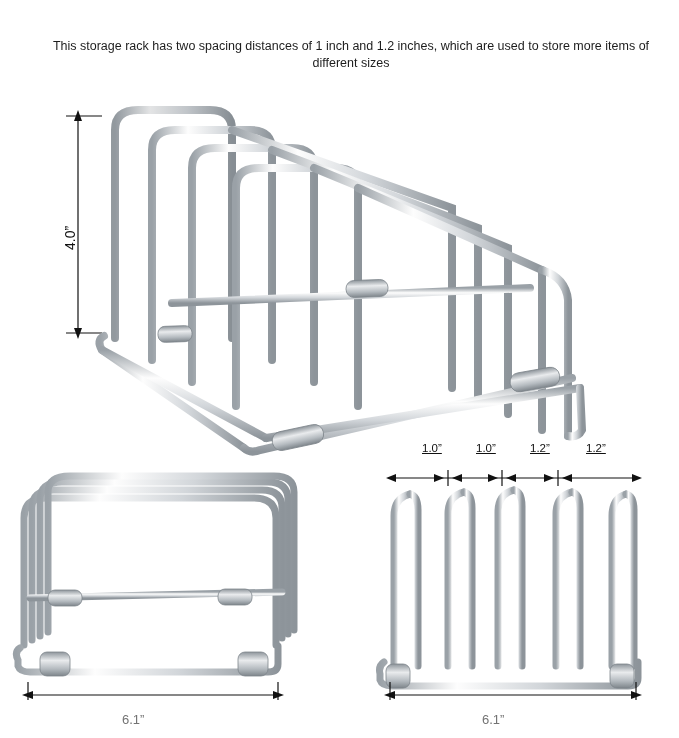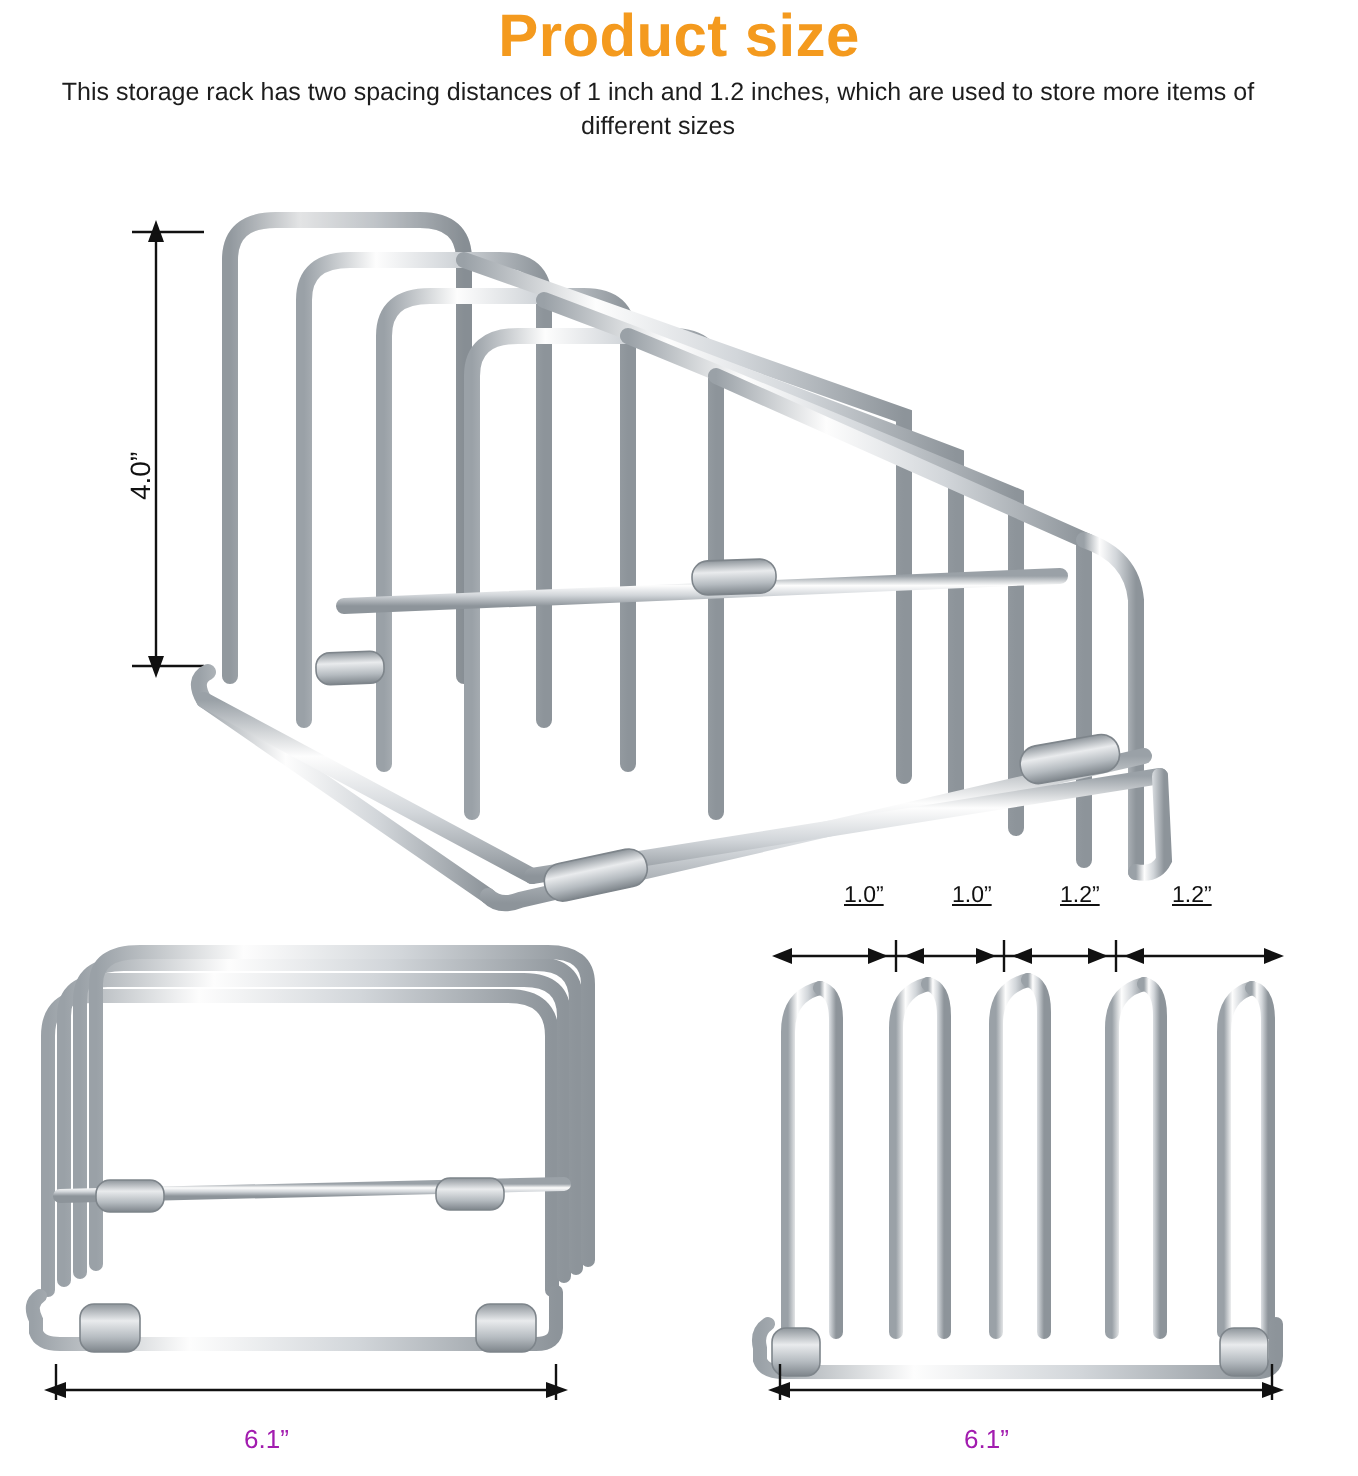--- a/index.html
+++ b/index.html
@@ -26,31 +26,31 @@
     width: 679px;
     text-align: center;
     font-size: 30px;
     font-weight: bold;
     color: #f49a1e;
     letter-spacing: 0.2px;
   }
   .subtitle {
     position: absolute;
     top: 38px;
-    left: 15px;
+    left: 37px;
     width: 628px;
     text-align: center;
     font-size: 12.5px;
     line-height: 17px;
     color: #1d1d1d;
   }
   .dim-label {
     position: absolute;
     font-size: 13px;
-    color: #a21caf;
+    color: #737373;
     white-space: nowrap;
   }
   .vlabel {
     position: absolute;
     font-size: 14px;
     color: #111;
     transform: rotate(-90deg);
     transform-origin: left top;
     white-space: nowrap;
   }
@@ -62,21 +62,20 @@
     text-decoration: underline;
   }
   svg { display: block; }
   .fig { position: absolute; }
 </style>
 </head>
 <body>
 
 <div class="page">
 
-  <div class="title">Product size</div>
   <div class="subtitle">This storage rack has two spacing distances of 1 inch and 1.2 inches, which are used to store more items of different sizes</div>
 
   <div class="fig" style="left:60px; top:88px; width:560px; height:380px;">
     <svg width="560" height="380" viewBox="0 0 560 380">
       <defs>
         <linearGradient id="rodV" x1="0" y1="0" x2="1" y2="0">
           <stop offset="0%" stop-color="#9aa1a7"></stop>
           <stop offset="30%" stop-color="#fdfdfd"></stop>
           <stop offset="62%" stop-color="#d2d6da"></stop>
           <stop offset="100%" stop-color="#8d949a"></stop>

